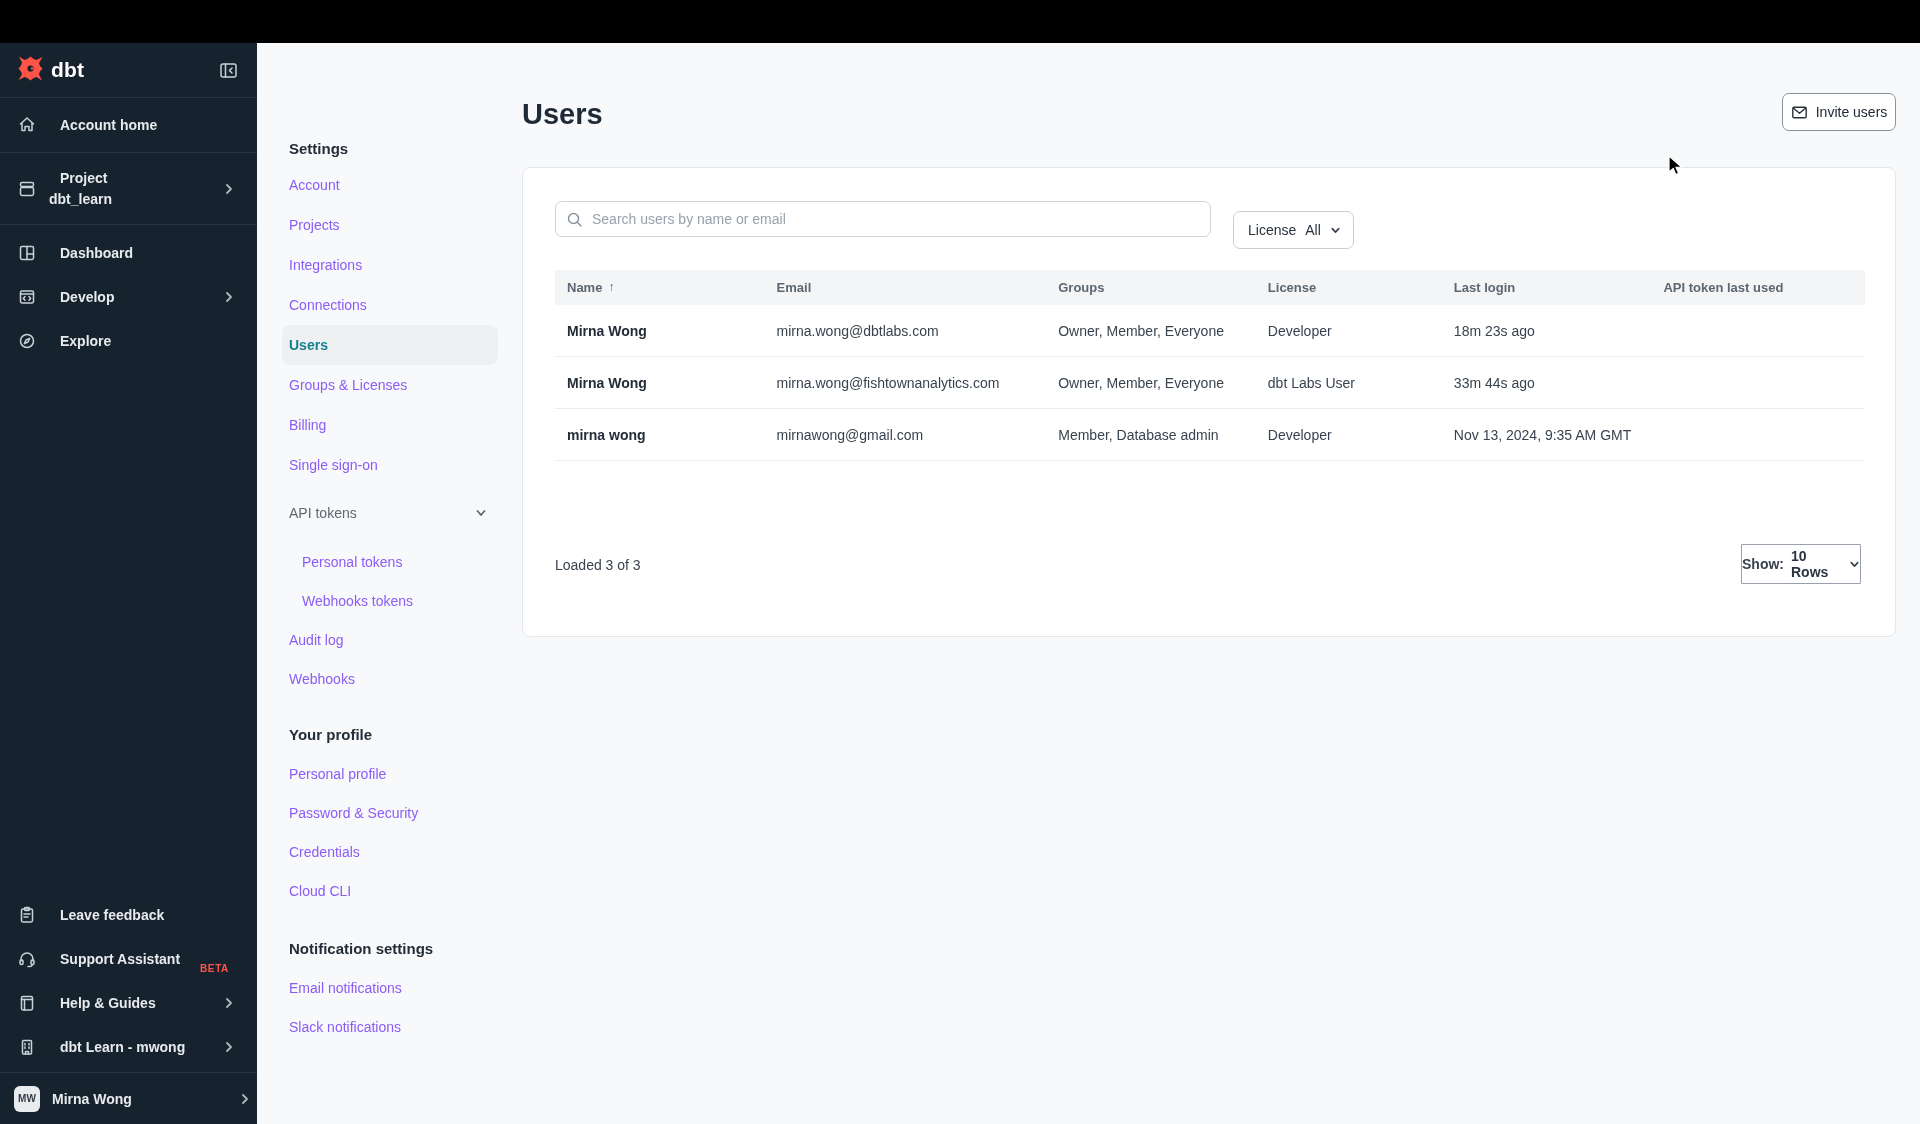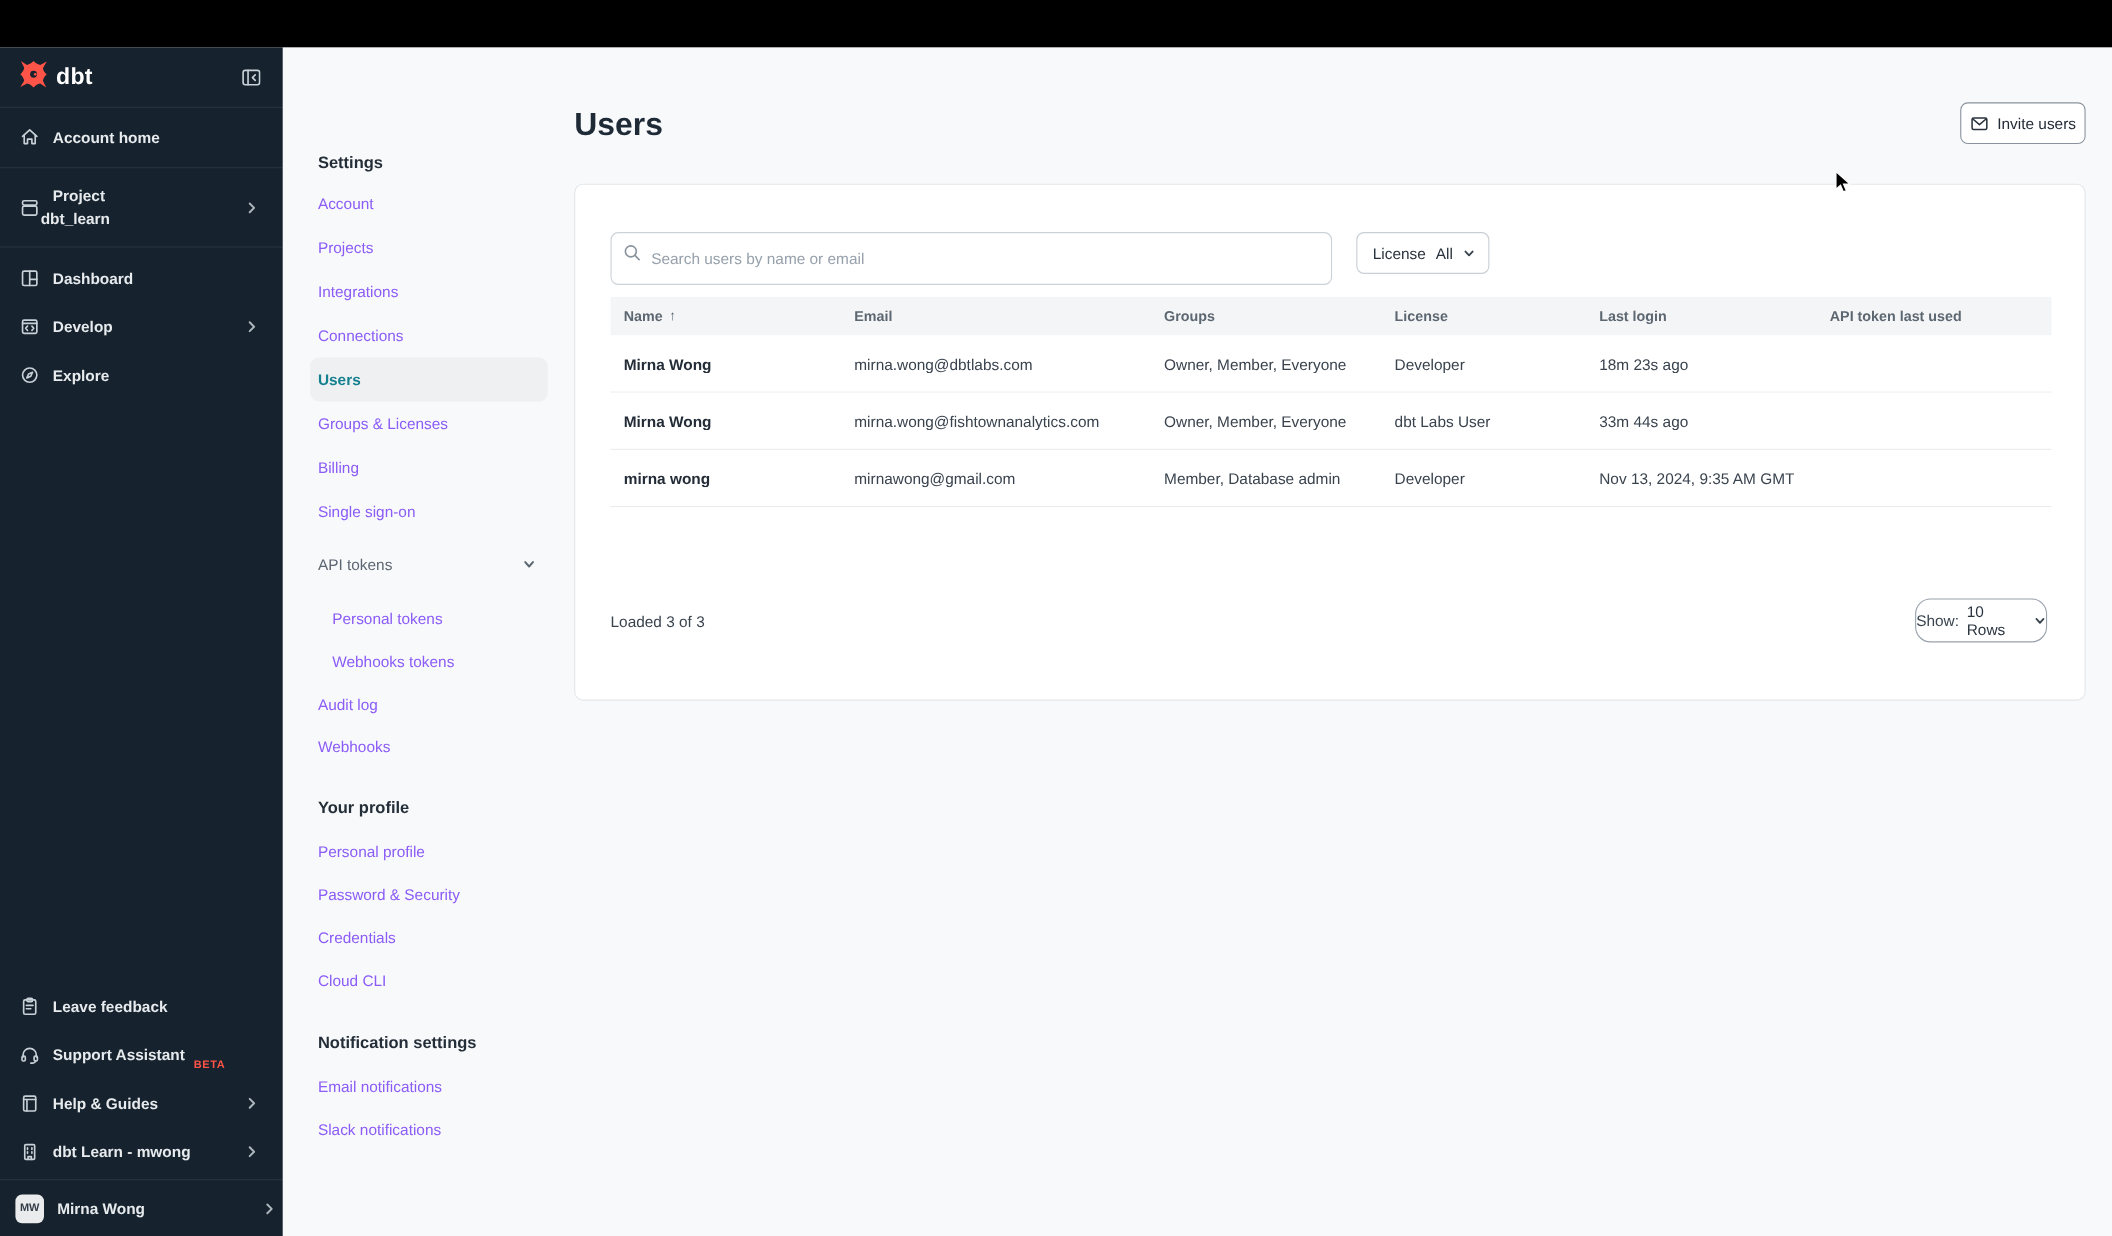--- a/index.html
+++ b/index.html
@@ -9,21 +9,21 @@
   
   .topbar { position:absolute; left:0; top:0; width:1920px; height:43px; background:#000; }
 
   
   .sidebar { position:absolute; left:0; top:43px; width:257px; height:1081px;
     background:#16222d; display:flex; flex-direction:column; color:#e7ebee; }
   .sb-divider { border-bottom:1px solid rgba(255,255,255,0.09); }
   .logo-row { height:55px; display:flex; align-items:center; padding:0 20px 0 17px; }
   .logo-text { font-size:21px; font-weight:700; color:#fff; margin-left:7px; letter-spacing:.2px; }
   .collapse-btn { margin-left:auto; display:flex; align-items:center; cursor:pointer; }
-  .nav-row { display:flex; align-items:center; padding:0 22px 0 17px; cursor:pointer; }
+  .nav-row { display:flex; align-items:center; padding:0 22px 0 17px; cursor:pointer;gap:12px; }
   .nav-row .icon { width:20px; height:20px; flex:0 0 20px; display:flex; align-items:center; }
   .nav-row .label { margin-left:11px; font-size:14px; font-weight:600; color:#e7ebee; line-height:1.45; }
   .nav-row .chev { margin-left:auto; display:flex; }
   .row-account { height:55px; }
   .row-project { height:72px; }
   .nav-group { padding-top:6px; }
   .nav-group .nav-row { height:44px; }
   .footer-group { margin-top:auto; margin-bottom:3px; }
   .footer-group .nav-row { height:44px; }
   .beta-badge { color:#ff5447; font-size:10px; font-weight:700; letter-spacing:.6px; margin-left:8px;margin-top:18px; }
@@ -53,43 +53,43 @@
   .s-section-title.notif { margin-top:18px; }
 
   
   .page-title { position:absolute; left:522px; top:98px; font-size:29px; font-weight:700; color:#1f2a37; }
   .invite-btn { position:absolute; left:1782px; top:93px; width:114px; height:38px;
     background:#fff; border:1px solid #8a939d; border-radius:7px;
     display:flex; align-items:center; justify-content:center; gap:8px;
     font-size:14px; font-weight:500; color:#222b36; cursor:pointer; }
   .card { position:absolute; left:522px; top:167px; width:1374px; height:470px;
     background:#fff; border:1px solid #e4e7ea; border-radius:8px; }
-  .search-wrap { position:absolute; left:32px; top:43px; width:656px; height:48px; }
+  .search-wrap { position:absolute; left:32px; top:33px; width:656px; height:36px; }
   .search-wrap input { width:100%; height:100%; border:1px solid #ccd2d8; border-radius:7px;
     padding:0 12px 0 36px; font-size:14px; color:#29323c; outline:none;
     font-family:"Liberation Sans", sans-serif; background:#fff; }
   .search-wrap input::placeholder { color:#97a1ab; }
   .search-icon { position:absolute; left:11px; top:10px; }
   .license-select { position:absolute; left:710px; top:43px; height:38px; padding:0 12px 0 14px;
     border:1px solid #c9cfd5; border-radius:7px; background:#fff; display:flex; align-items:center;
     gap:9px; font-size:14px; color:#29323c; cursor:pointer; }
   .thead { position:absolute; left:32px; top:102px; width:1310px; height:35px;
     background:#f4f5f7; display:flex; align-items:center; }
   .th { font-size:13px; font-weight:600; color:#5d6771; padding-left:12px; display:flex; gap:6px; cursor:pointer; }
   .sort-arrow { color:#5d6771; font-size:12px; }
   .trow { position:absolute; left:32px; width:1310px; height:52px; display:flex; align-items:center;
     border-bottom:1px solid #e9ebed; cursor:pointer; background:#fff; }
   .td { font-size:14px; color:#39434e; padding-left:12px; white-space:nowrap; overflow:hidden; }
   .td.name { font-weight:700; color:#232c37; }
   .col-name{width:16%;} .col-email{width:21.5%;} .col-groups{width:16%;}
   .col-license{width:14.2%;} .col-last{width:16%;} .col-api{flex:1;}
   .loaded-text { position:absolute; left:32px; top:389px; font-size:14px; color:#39434e; }
   .show-btn { position:absolute; left:1218px; top:376px; width:120px; height:40px;
-    border:1px solid #98a1ab; border-radius:14px; background:#fff; display:flex; align-items:center;
-    justify-content:center; gap:7px; font-size:14px; color:#2b3540; cursor:pointer; }
+    border:1px solid #98a1ab; border-radius:1px; background:#fff; display:flex; align-items:center;
+    justify-content:center; gap:7px; font-size:14px; color:#2b3540; cursor:pointer;font-weight:bold; }
   .show-btn .lbl { color:#39434e; }
 
   .cursor { position:absolute; left:1668px; top:155px; pointer-events:none; }
 </style>
 </head>
 <body>
 
 <div class="topbar"></div>
 
 <aside class="sidebar">

